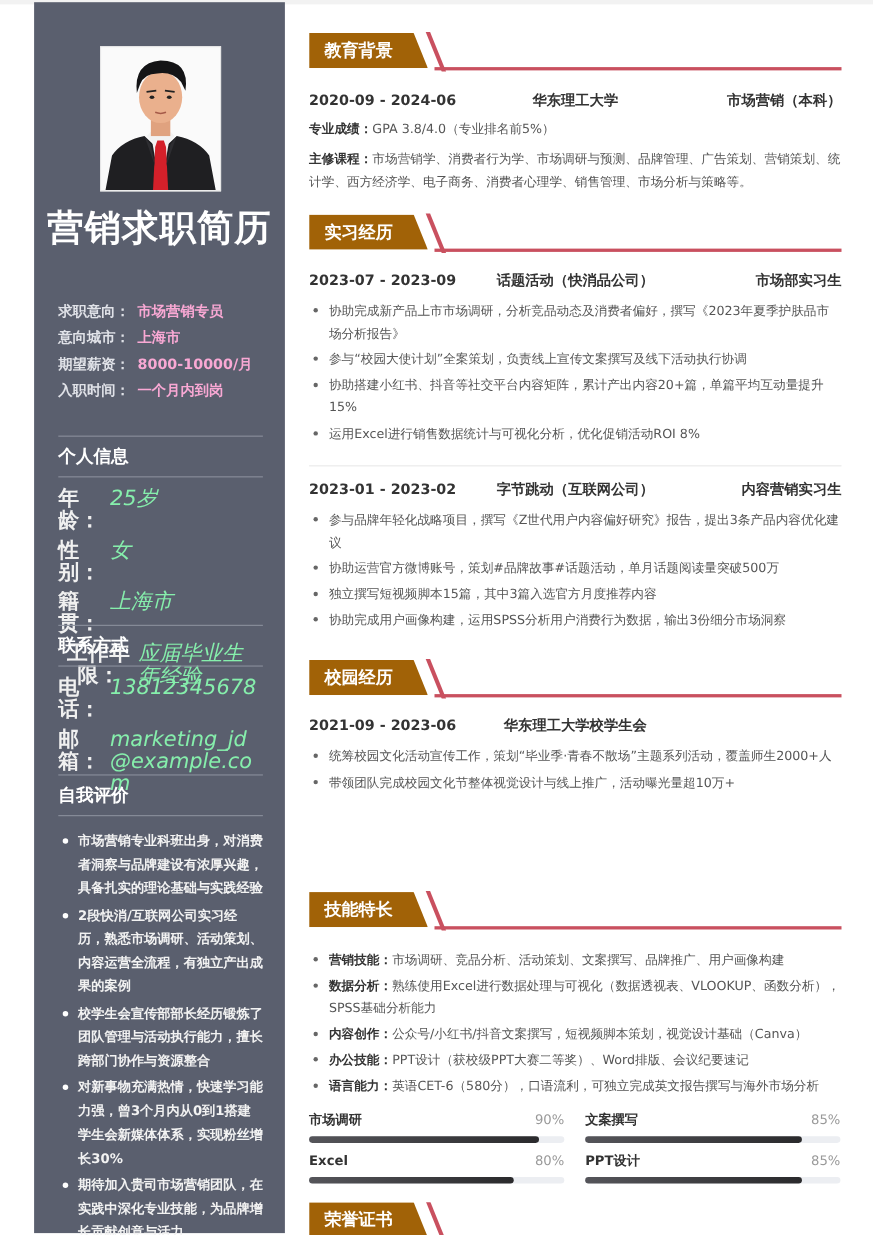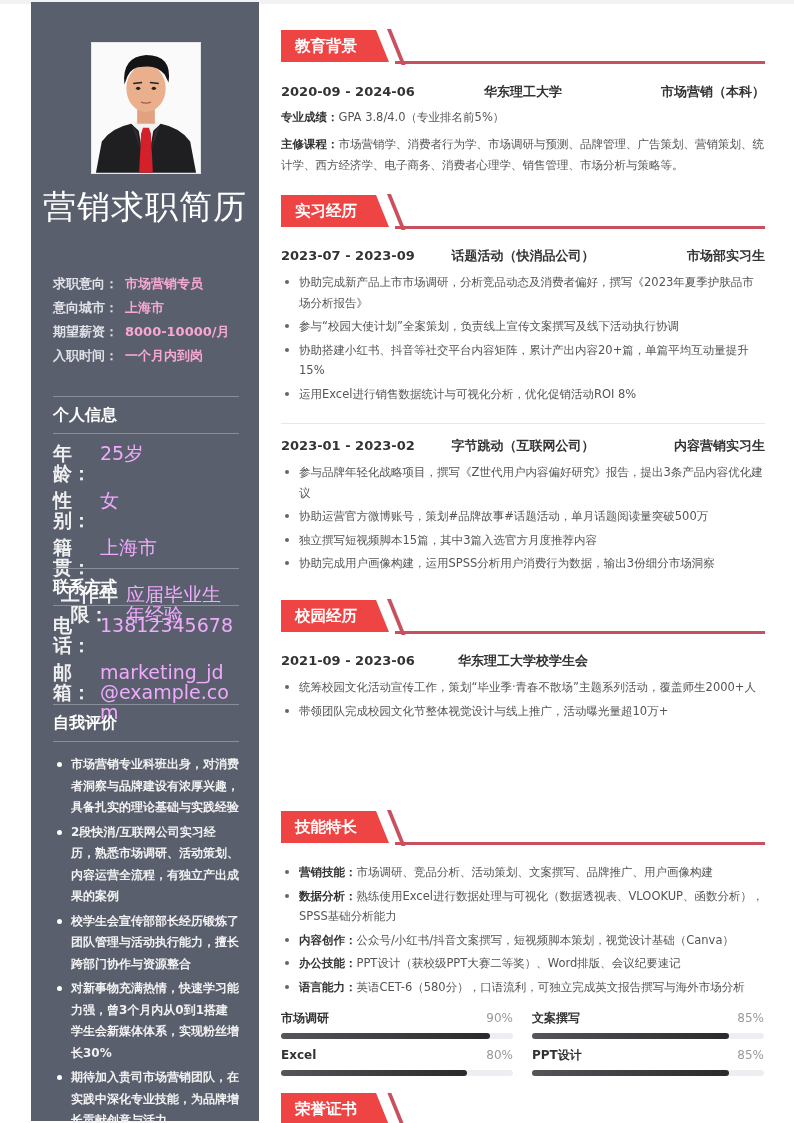--- a/index.html
+++ b/index.html
@@ -13,52 +13,52 @@
   .sidebar {
     position: absolute; left: 31px; top: 2px; width: 228px; height: 1119px;
     background: #5a5f6e; color: #fff; padding: 0 22px;
   }
   .photo {
     position: absolute; left: 60px; top: 40px; width: 110px; height: 132px;
     background: #fafafa; border: 1px solid #e6e6e6; overflow: hidden;
   }
   .name-title {
     position: absolute; left: 0; width: 228px; top: 185px;
-    text-align: center; font-size: 33px; font-weight: normal; line-height: 40px; color: #fff;
+    text-align: center; font-size: 33px; font-weight: bold; line-height: 40px; color: #fff;
     letter-spacing: 1px;
   }
   .intent { position: absolute; left: 22px; top: 270px; width: 190px; }
   .intent-row { display: flex; font-size: 13px; font-weight: bold; height: 24px; line-height: 24px; }
   .intent-row .k { color: #e0e2e8; width: 72px; }
   .intent-row .v { color: #f9a8d4; text-align: right; }
 
   .side-section { position: absolute; left: 22px; width: 186px; }
   .side-head {
     border-top: 1px solid #8a8f9c; border-bottom: 1px solid #8a8f9c;
     font-size: 16px; font-weight: bold; color: #fff; height: 38px; line-height: 36px;
   }
   .kv-row { display: flex; font-size: 19px; line-height: 20px; margin-top: 7px; }
   .kv-row .k { font-weight: bold; color: #f0f0f0; flex: none; }
-  .kv-row .v { color: #f0abfc; word-break: break-all; }
+  .kv-row .v { color: #86efac; word-break: break-all; font-style: italic; }
   .eval-list { list-style: none; margin-top: 12px; }
   .eval-list li {
     position: relative; padding-left: 18px; font-size: 12px; font-weight: bold;
     line-height: 21.5px; color: #f2f2f2; margin-bottom: 3px;
   }
   .eval-list li::before {
     content: ""; position: absolute; left: 4px; top: 8px; width: 5px; height: 5px;
     border-radius: 50%; background: #fff;
   }
 
   
   .main { position: absolute; left: 281px; top: 0; width: 484px; }
   .sec-head { position: absolute; left: 0; width: 484px; height: 36px; }
   .sec-head .tab {
     position: absolute; left: 0; top: 0; height: 32px; width: 108px;
-    background: #ef4444; color: #fff; font-size: 15.5px; font-weight: bold;
+    background: #a16207; color: #fff; font-size: 15.5px; font-weight: bold;
     line-height: 32px; padding-left: 14px;
     clip-path: polygon(0 0, 88% 0, 100% 100%, 0 100%);
   }
   .sec-head .slash {
     position: absolute; left: 106px; top: -1px; width: 4px; height: 36px;
     background: #c9505f; transform: skewX(22deg); transform-origin: top left;
   }
   .sec-head .rule {
     position: absolute; left: 114px; top: 31px; right: 0; height: 3px; background: #c9505f;
   }

